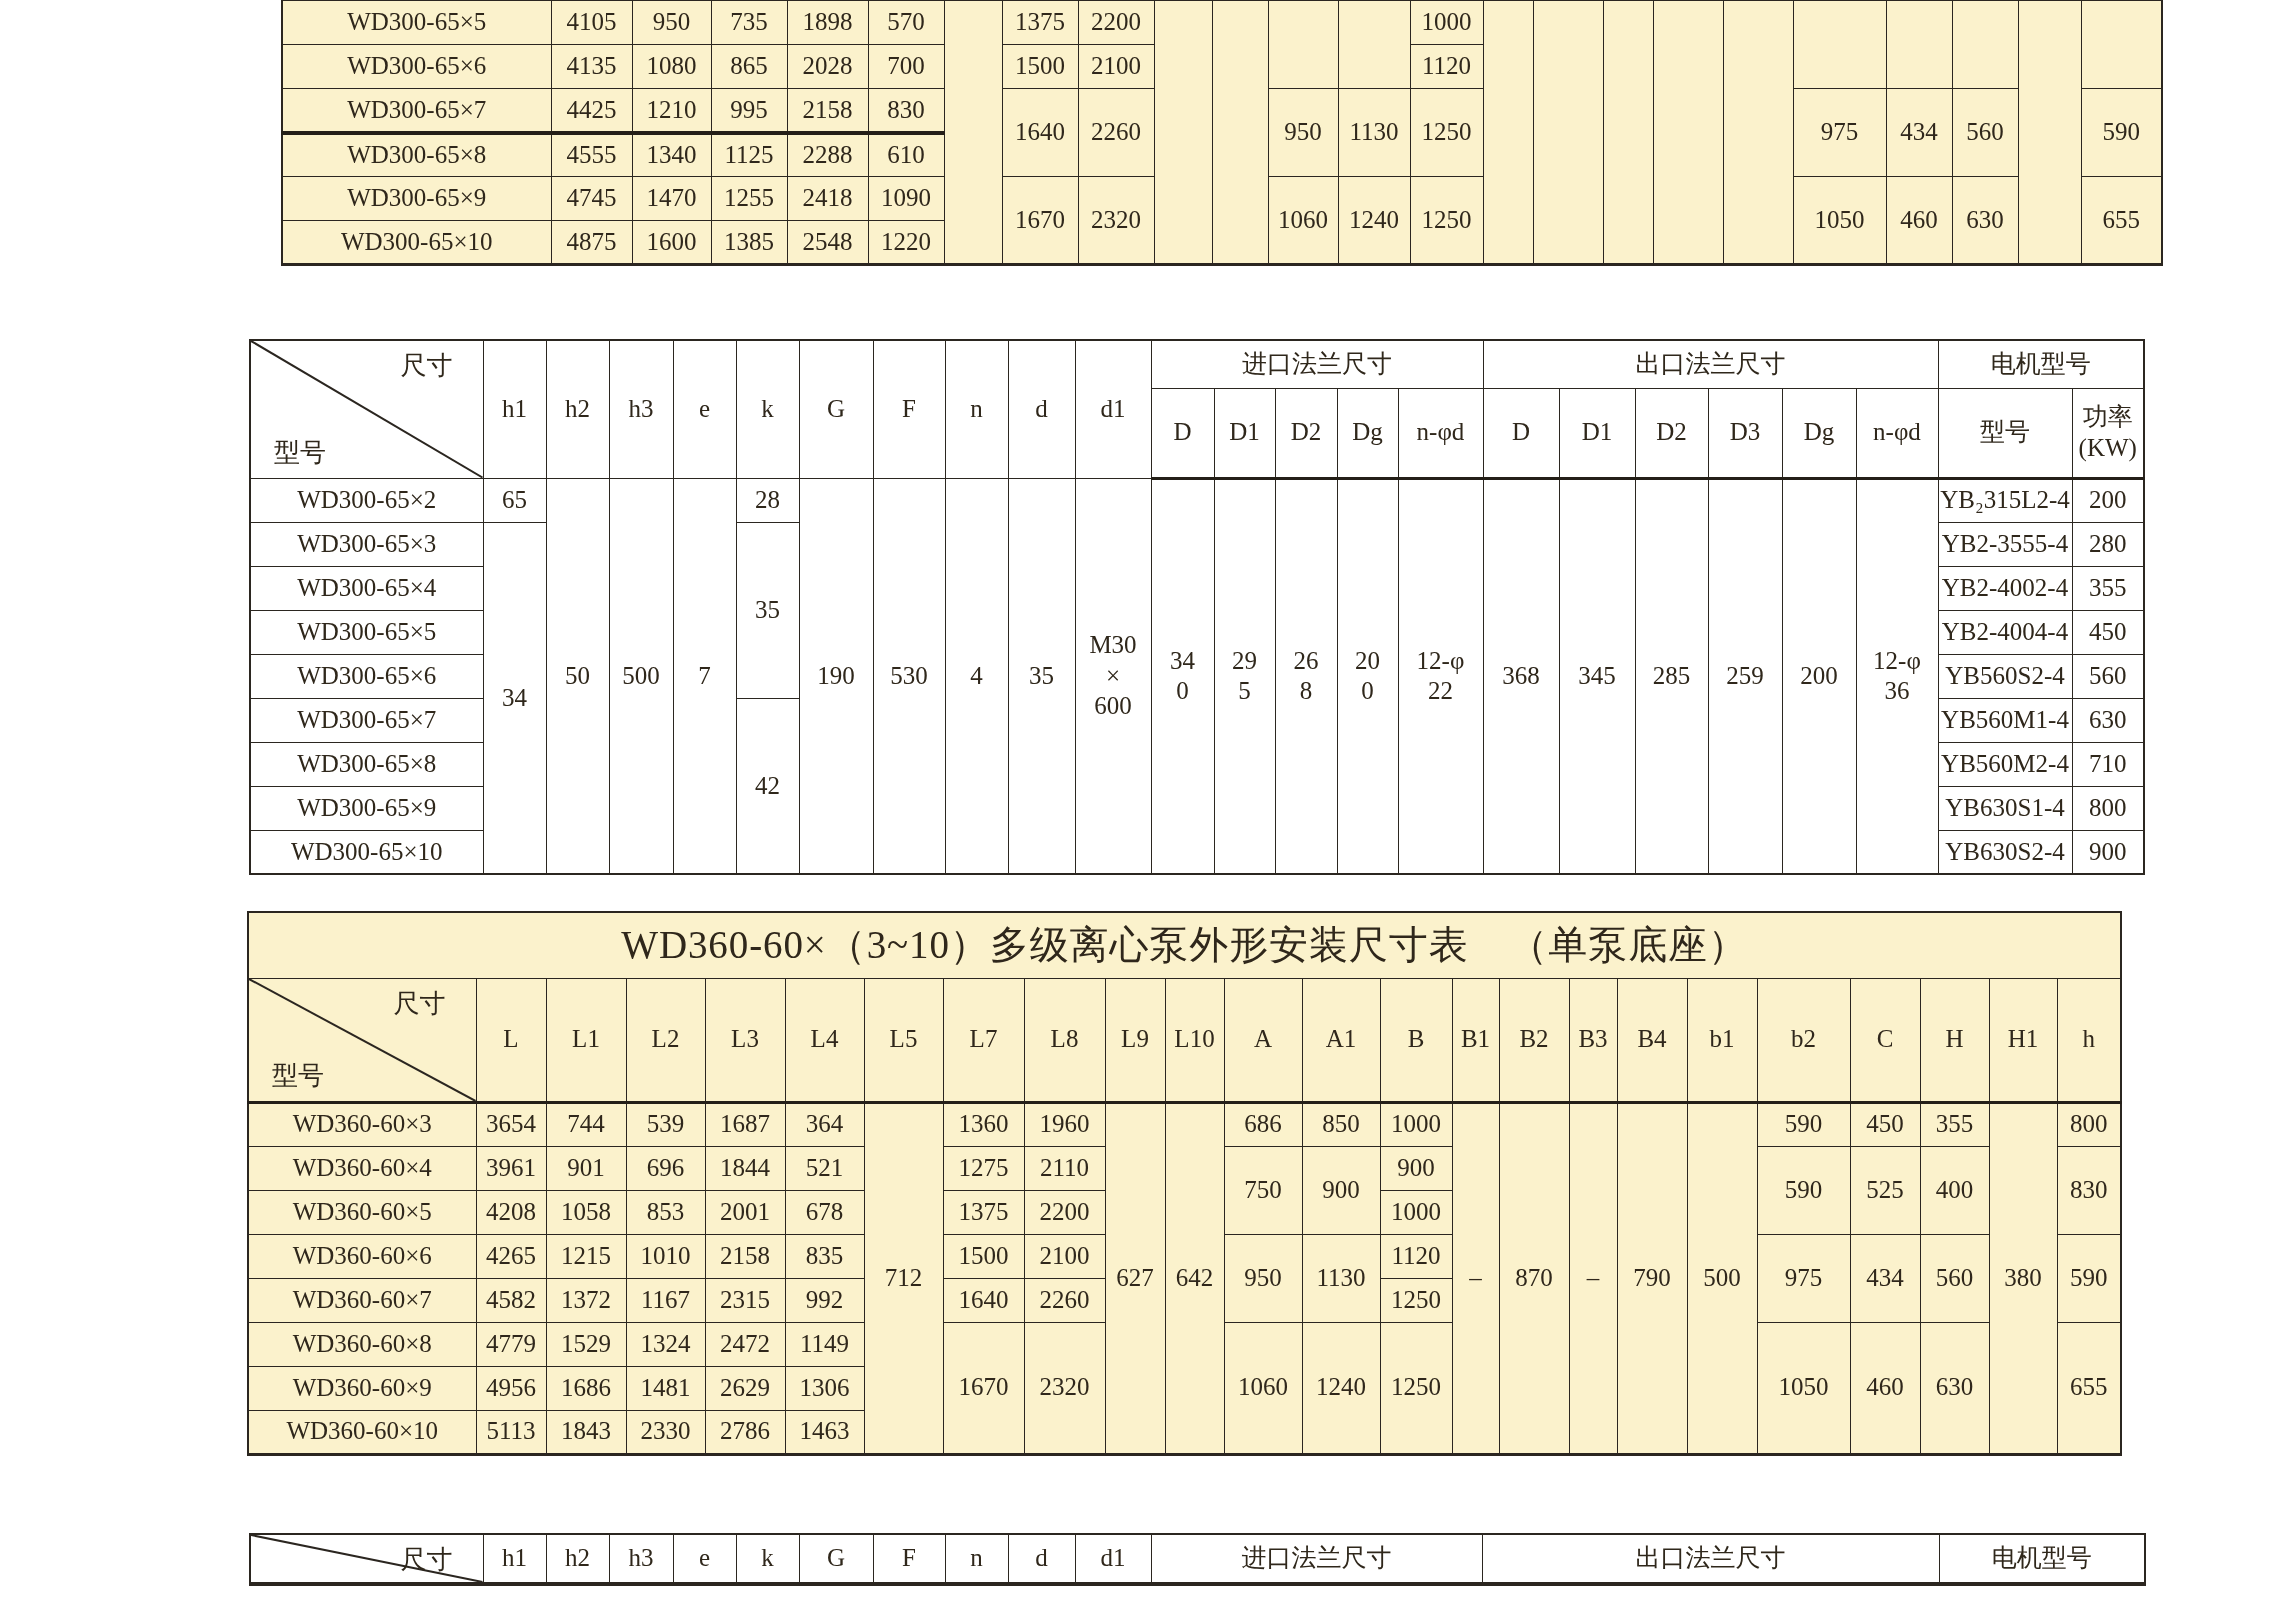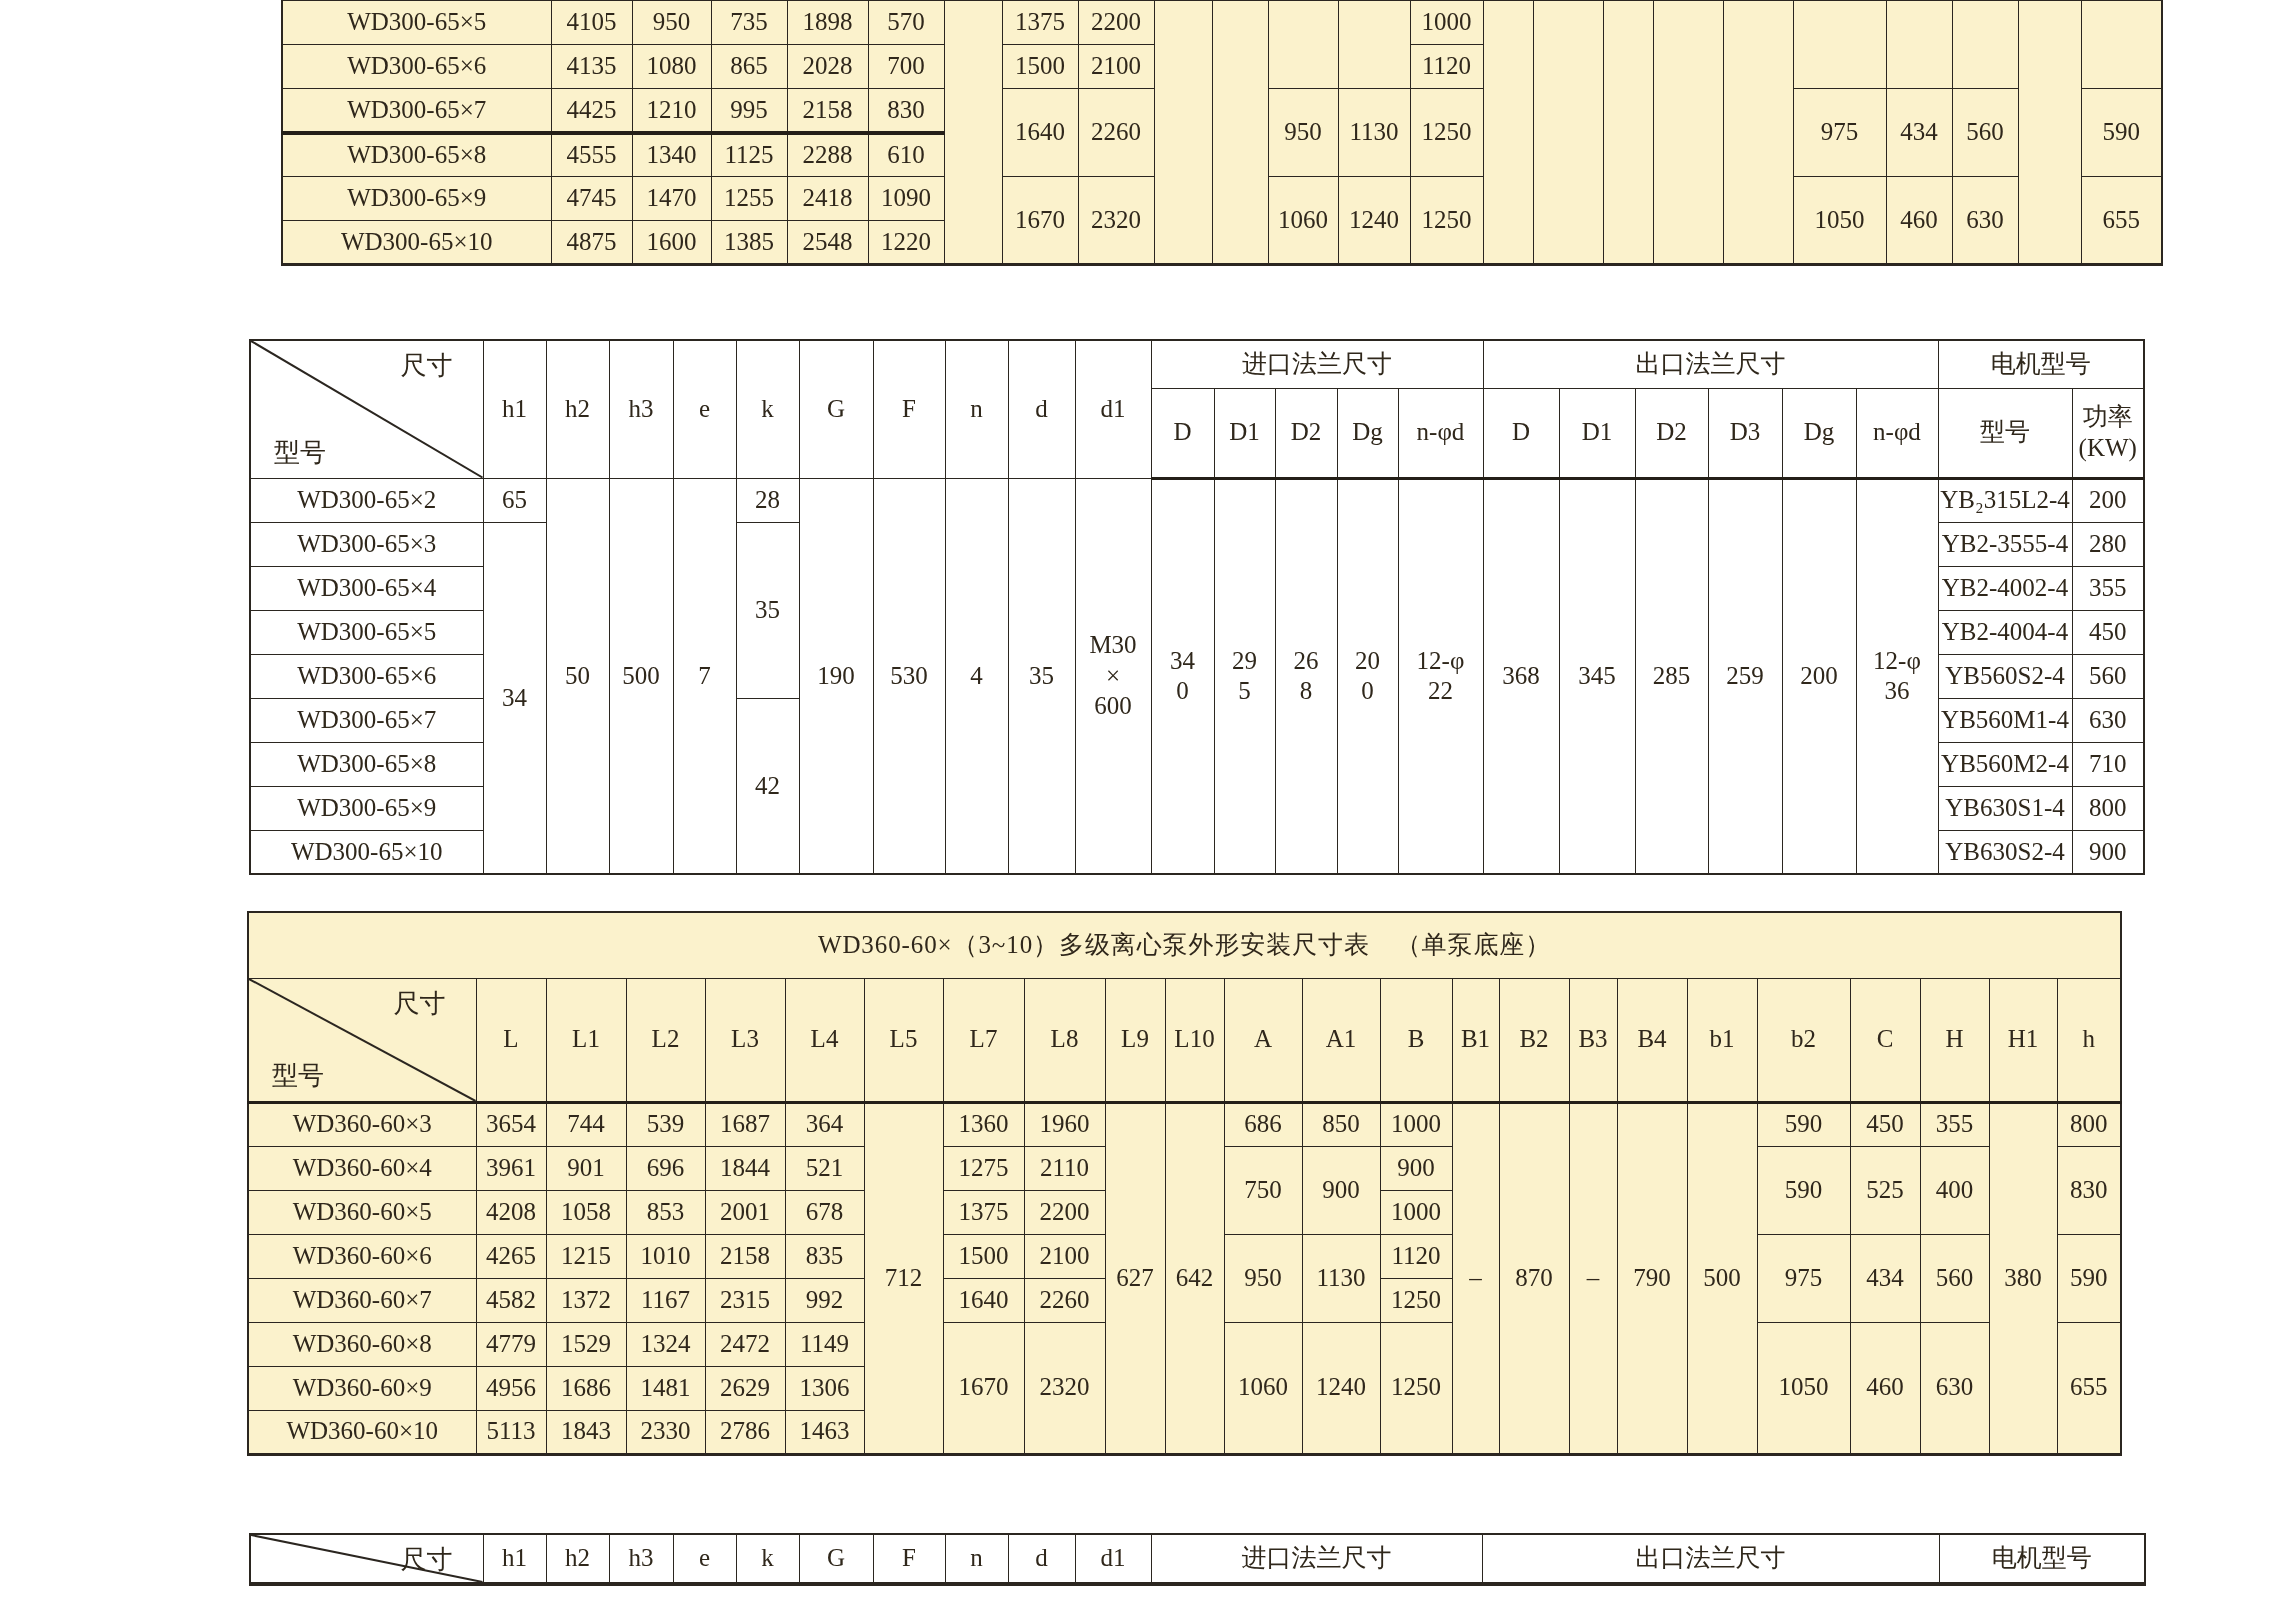--- a/index.html
+++ b/index.html
@@ -43,21 +43,21 @@
   #t2 tr.h1{height:90px}
   #t2 tr.b{height:44px}
   #t3 tr.h0{height:66px}
   #t3 tr.h1{height:124px}
   #t3 tr.b{height:44px}
   #t4 tr.h0{height:50px}
 
   
   td.tb{border-bottom:4.5px solid #241f18}
   #t2 tr.h1 td, #t3 tr.h1 td{border-bottom:3.6px solid #241f18}
-  td.title{border-bottom:1.8px solid #2b2620;font-size:25px;letter-spacing:0.9px}
+  td.title{border-bottom:1.8px solid #2b2620;font-size:39px;letter-spacing:0.9px}
 
   
   td.diag{position:relative}
   td.diag svg.dline{position:absolute;left:0;top:0;width:100%;height:100%;display:block}
   td.diag .dtop{position:absolute;top:9px;right:30px;font-size:26px}
   td.diag .dbot{position:absolute;bottom:9px;left:23px;font-size:26px}
 </style>
 </head>
 <body>
 

